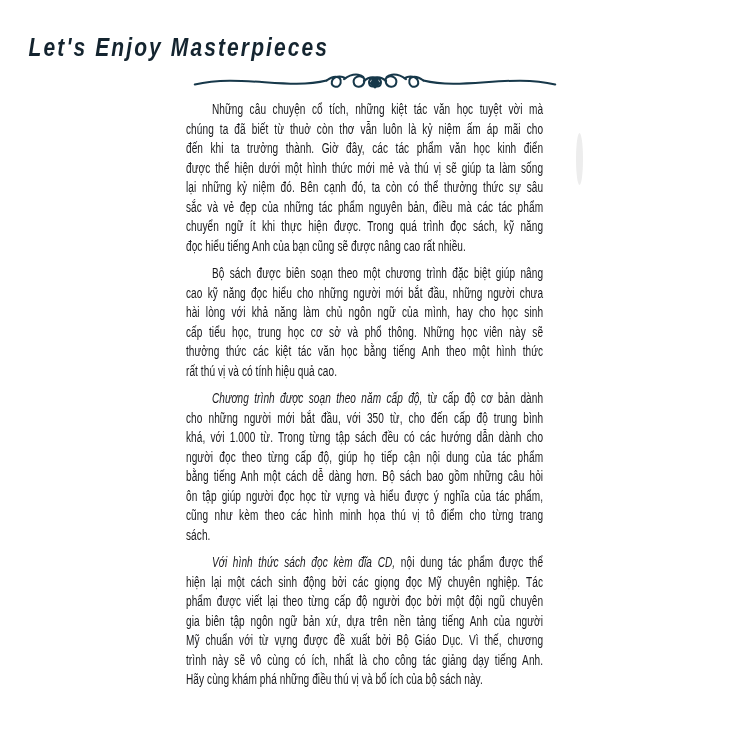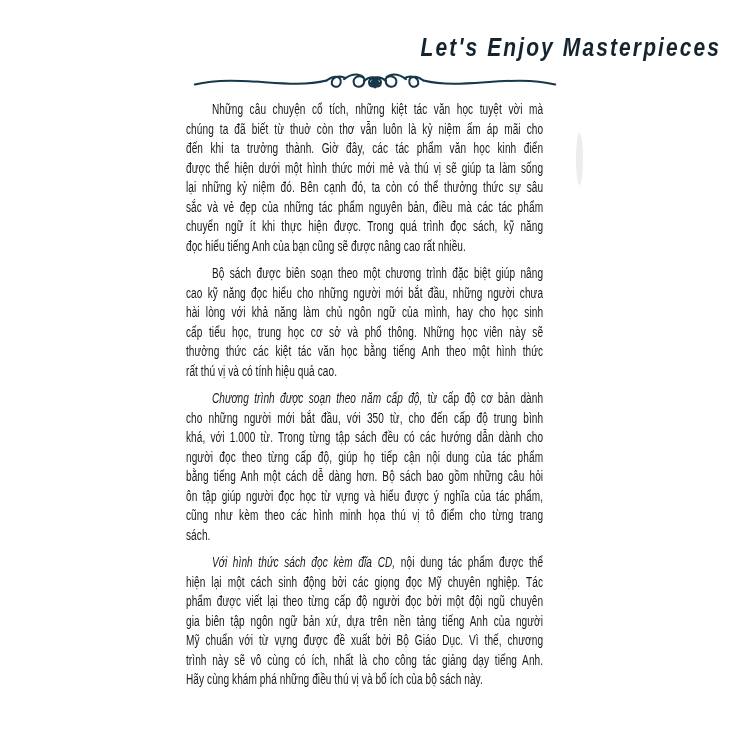--- a/index.html
+++ b/index.html
@@ -11,21 +11,21 @@
   html,body{margin:0;padding:0;background:var(--bg);}
   .page{
     position:relative;
     width:750px;height:750px;
     background:var(--bg);
     overflow:hidden;
     font-family:"Liberation Sans","DejaVu Sans",sans-serif;
   }
   .title-wrap{
     position:absolute;left:0;right:0;top:33px;
-    text-align:right;
+    text-align:left;
   }
   .page-title{
     display:inline-block;
     margin:0;
     font-family:"Liberation Sans","DejaVu Sans",sans-serif;
     font-style:italic;
     font-weight:bold;
     font-size:25px;
     letter-spacing:2.5px;
     color:var(--title-color);

